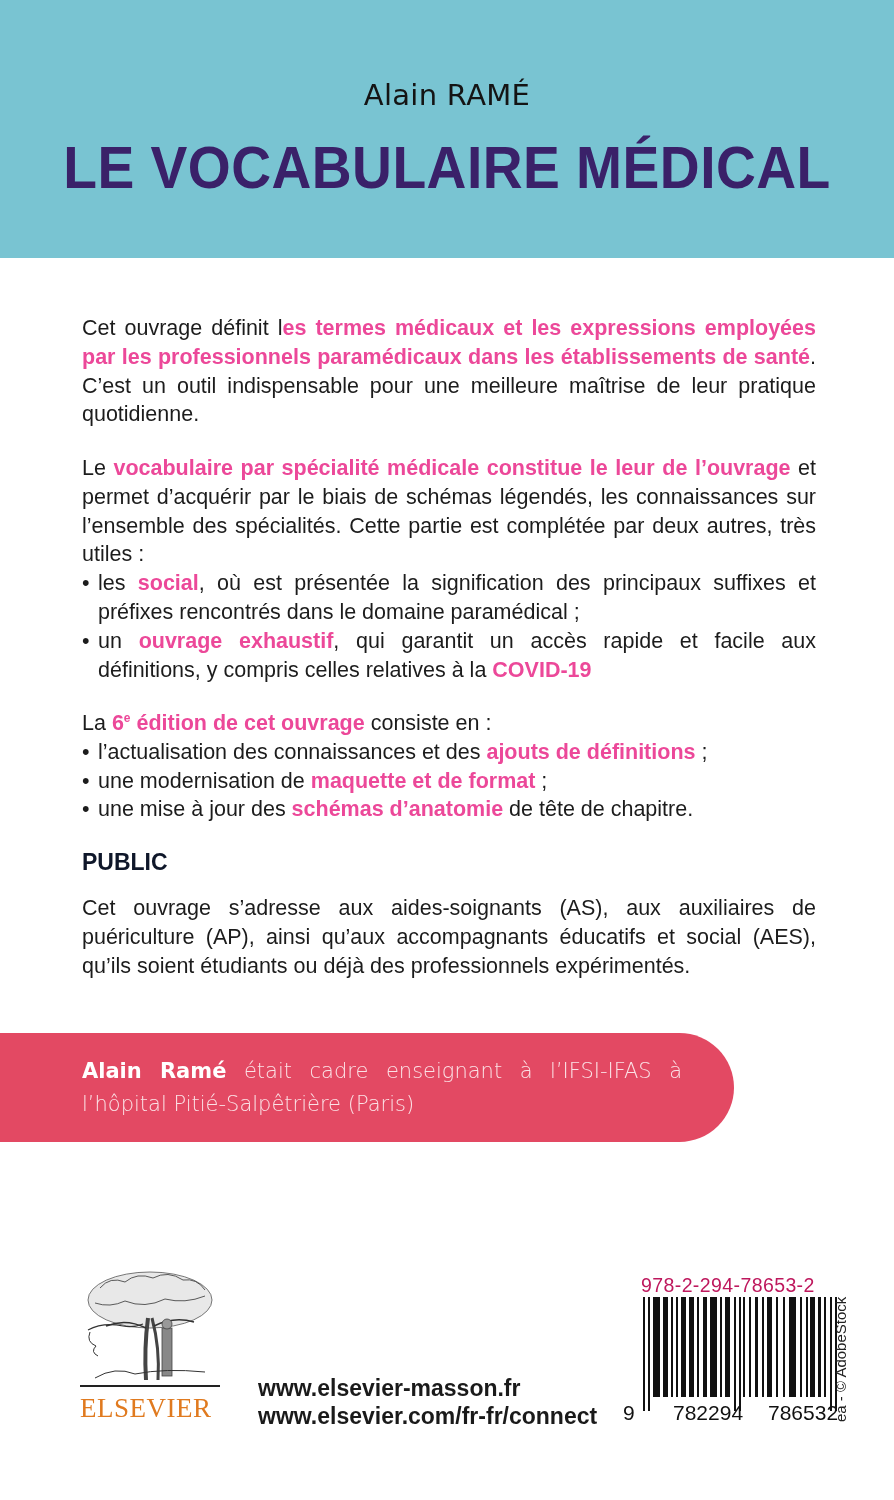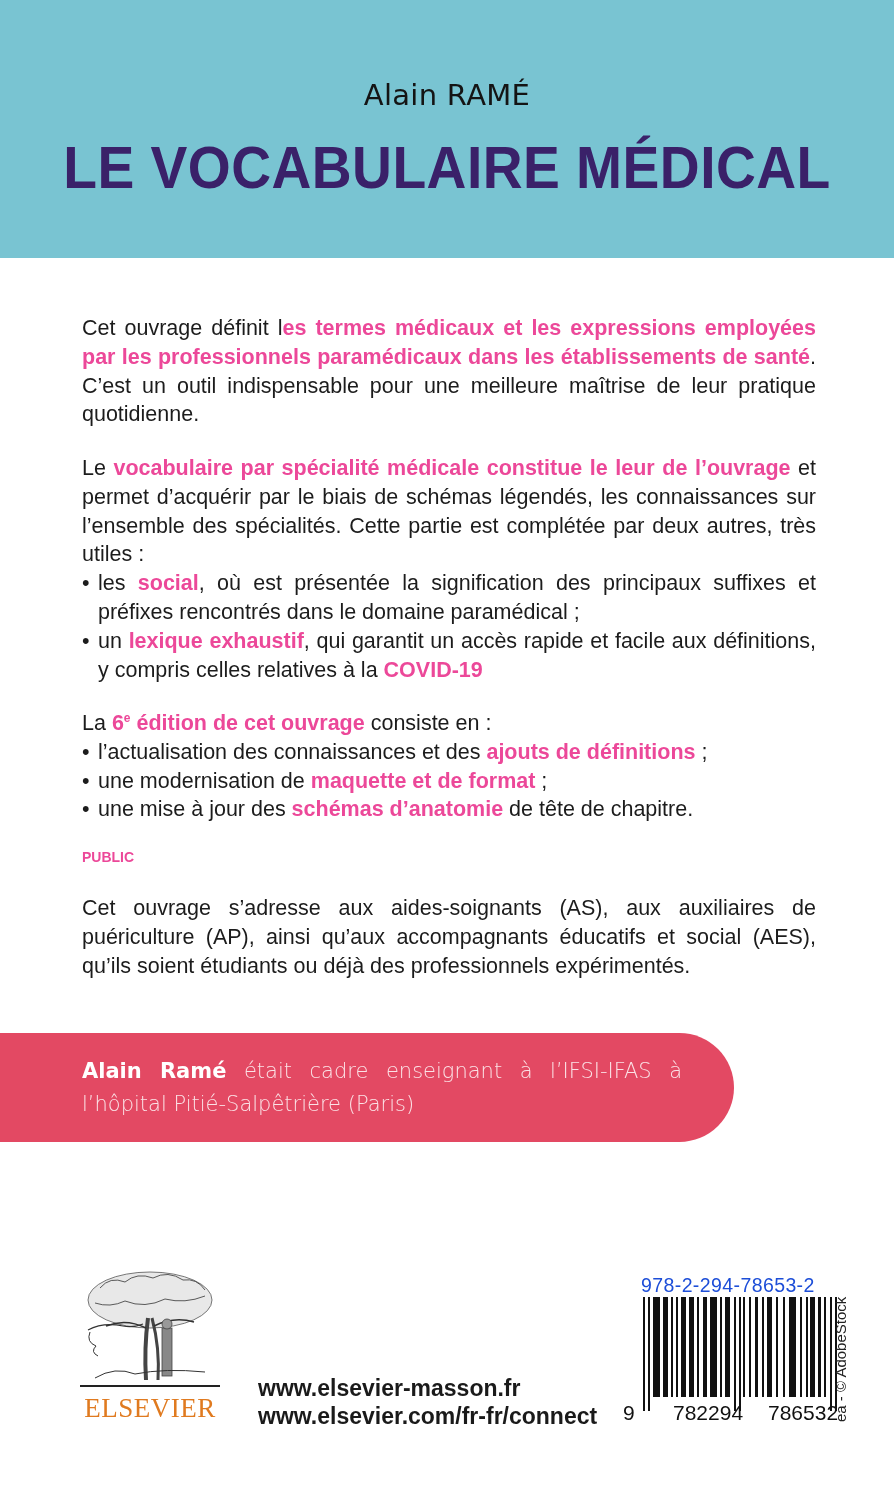--- a/index.html
+++ b/index.html
@@ -29,52 +29,52 @@
   }
   .body-text b { font-weight: bold; color: #ec4899; margin-top: 16px; }
   .p1 { top: 314px; }
   .p2 { top: 454px; }
   .p3 { top: 709px; }
   .bullets { list-style: none; }
   .bullets li { position: relative; padding-left: 16px; }
   .bullets li::before { content: "•"; position: absolute; left: 0; }
   .public-heading {
     position: absolute; left: 82px; top: 849px;
-    font-size: 14px; font-weight: bold; color: #ec4899;
+    font-size: 23px; font-weight: bold; color: #0f172a;
   }
   .p4 { top: 894px; }
   sup { font-size: 12px; vertical-align: super; line-height: 0; }
 
   .bio-band {
     position: absolute; left: 0; top: 1033px; width: 734px; height: 109px;
     background: #e34963; border-radius: 0 56px 56px 0;
   }
   .bio-text {
     position: absolute; left: 82px; top: 1055px; width: 600px;
     font-family: "DejaVu Sans", sans-serif; font-size: 21px;
     line-height: 33px; color: #fbe2e6; text-align: justify; font-weight: 300;
   }
   .bio-text b { font-weight: bold; color: #ffffff; }
 
   .logo {
     position: absolute; left: 80px; top: 1268px; width: 140px; height: 125px;
   }
   .logo-word {
-    position: absolute; left: 80px; top: 1393px; width: 140px; text-align: center;
+    position: absolute; left: 80px; top: 1393px; width: 140px; 
     font-family: "Liberation Serif", serif; font-size: 27px; color: #e07a1f;
     letter-spacing: 0.5px;
   }
   .urls {
     position: absolute; left: 258px; top: 1374px;
     font-family: "Liberation Sans", sans-serif; font-weight: bold; font-size: 23px;
     line-height: 28px; color: #1a1a1a;
   }
   .isbn-top {
     position: absolute; left: 641px; top: 1274px;
-    font-family: "Liberation Sans", sans-serif; font-size: 19.5px; color: #1d4ed8;
+    font-family: "Liberation Sans", sans-serif; font-size: 19.5px; color: #be185d;
     letter-spacing: 0.4px;
   }
   .barcode {
     position: absolute; left: 643px; top: 1297px; width: 196px; height: 114px;
   }
   .isbn-bottom {
     position: absolute; top: 1401px;
     font-family: "Liberation Sans", sans-serif; font-size: 21px; color: #111;
   }
   .ib-first { left: 623px; }
@@ -98,21 +98,21 @@
 <div class="body-text p1">
   <span>Cet ouvrage définit l</span><b>es termes médicaux et les expressions employées par les professionnels paramédicaux dans les établissements de santé</b><span>. C’est un outil indispensable pour une meilleure maîtrise de leur pratique quotidienne.</span>
 </div>
 
 <div class="body-text p2">
   <div>
     <span>Le </span><b>vocabulaire par spécialité médicale constitue le leur de l’ouvrage</b><span> et permet d’acquérir par le biais de schémas légendés, les connaissances sur l’ensemble des spécialités. Cette partie est complétée par deux autres, très utiles :</span>
   </div>
   <ul class="bullets">
     <li><span>les </span><b>social</b><span>, où est présentée la signification des principaux suffixes et préfixes rencontrés dans le domaine paramédical ;</span></li>
-    <li><span>un </span><b>lexique exhaustif</b><span>, qui garantit un accès rapide et facile aux définitions, y compris celles relatives à la </span><b>COVID-19</b></li>
+    <li><span>un </span><b>ouvrage exhaustif</b><span>, qui garantit un accès rapide et facile aux définitions, y compris celles relatives à la </span><b>COVID-19</b></li>
   </ul>
 </div>
 
 <div class="body-text p3" style="text-align:left;">
   <div>
     <span>La </span><b><span>6</span><sup>e</sup><span> édition de cet ouvrage</span></b><span> consiste en :</span>
   </div>
   <ul class="bullets">
     <li><span>l’actualisation des connaissances et des </span><b>ajouts de définitions</b><span> ;</span></li>
     <li><span>une modernisation de </span><b>maquette et de format</b><span> ;</span></li>

